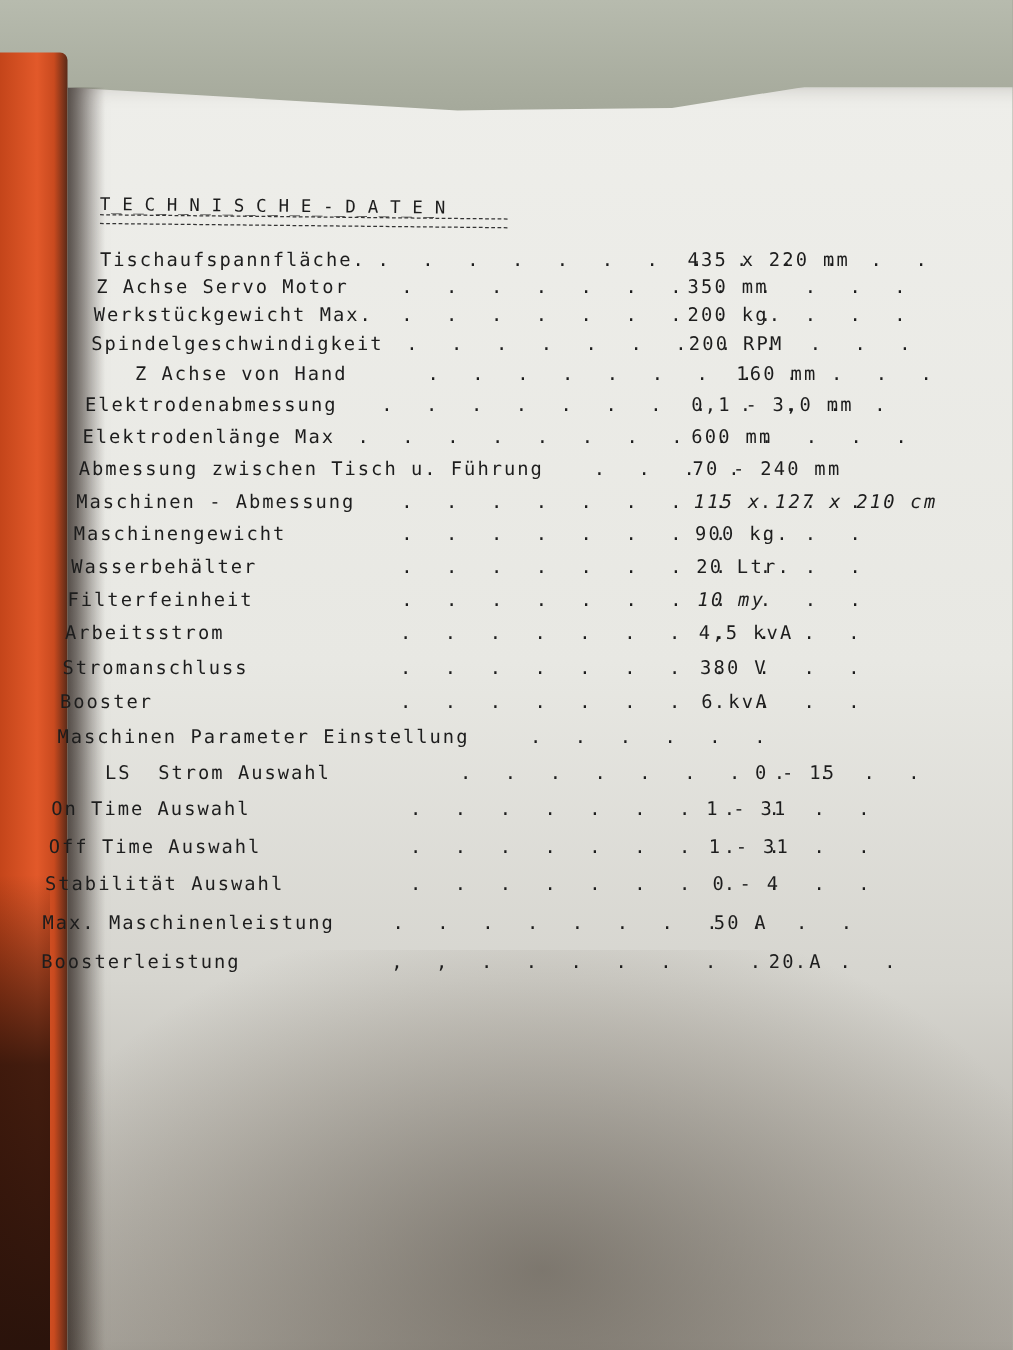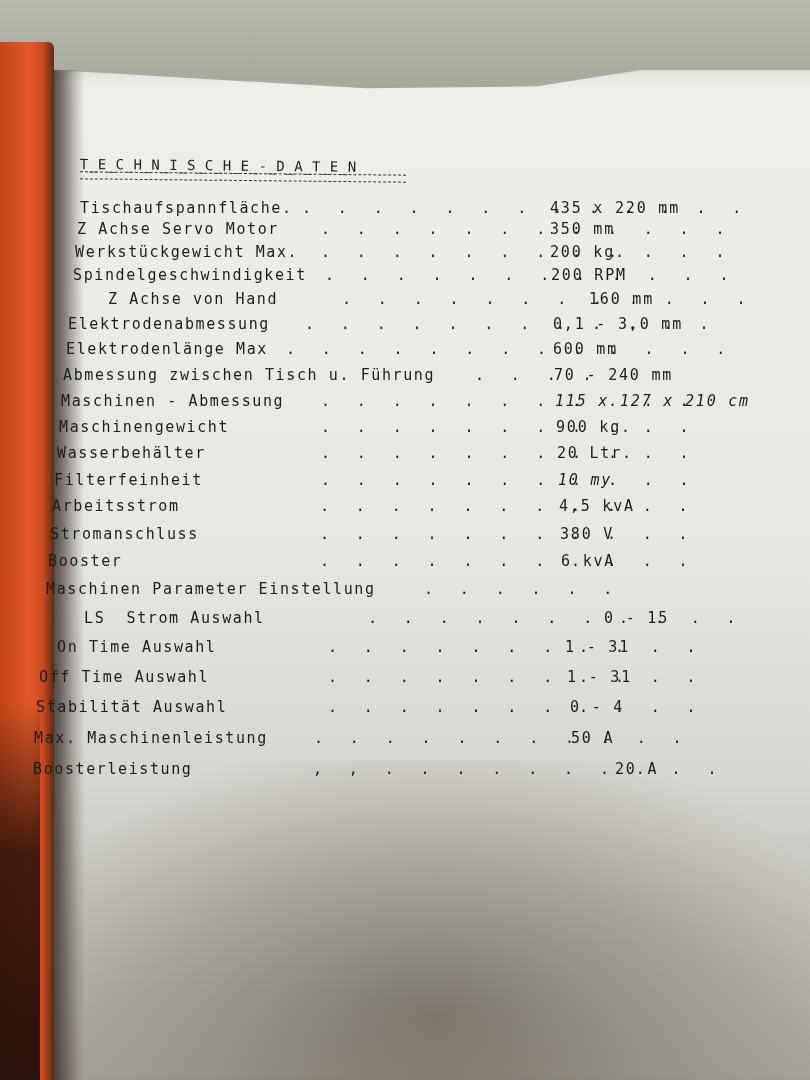--- a/index.html
+++ b/index.html
@@ -142,21 +142,21 @@
     <span class="label" style="left:0;">Maschinen Parameter Einstellung</span>
     <span class="dots" style="left:378px;">. . . . . .</span>
     <span class="value" style="left:516px;"></span>
   </div>
   <div class="row" style="left:44px; top:609px;margin-left:40px;">
     <span class="label" style="left:0;">LS  Strom Auswahl</span>
     <span class="dots" style="left:284px;">. . . . . . . . . . .</span>
     <span class="value" style="left:520px;">0 - 15</span>
   </div>
   <div class="row" style="left:41px; top:638px;">
-    <span class="label" style="left:16px;">On Time Auswahl</span>
+    <span class="label" style="left:0;">On Time Auswahl</span>
     <span class="dots" style="left:287px;">. . . . . . . . . . .</span>
     <span class="value" style="left:524px;">1 - 31</span>
   </div>
   <div class="row" style="left:39px; top:668px;">
     <span class="label" style="left:0;">Off Time Auswahl</span>
     <span class="dots" style="left:289px;">. . . . . . . . . . .</span>
     <span class="value" style="left:528px;">1 - 31</span>
   </div>
   <div class="row" style="left:36px; top:698px;">
     <span class="label" style="left:0;">Stabilität Auswahl</span>

